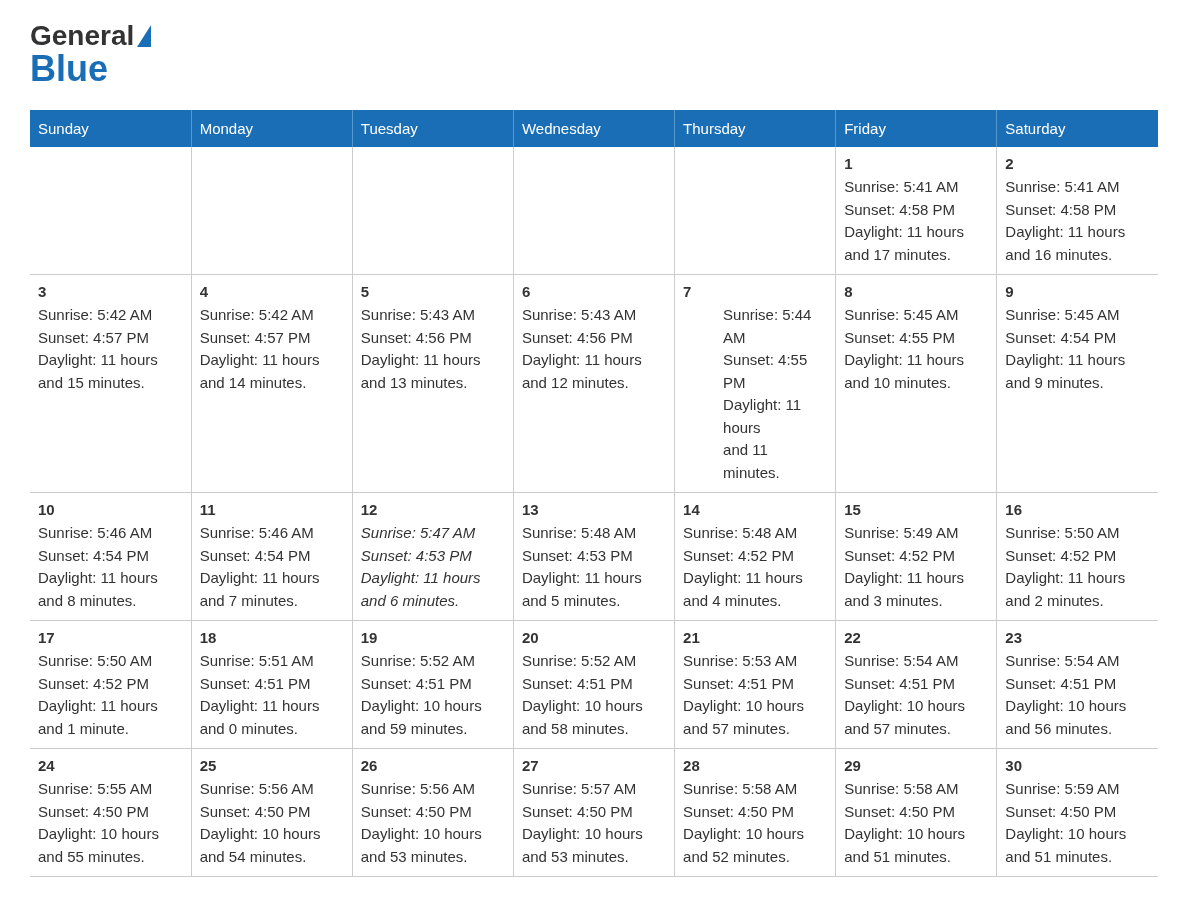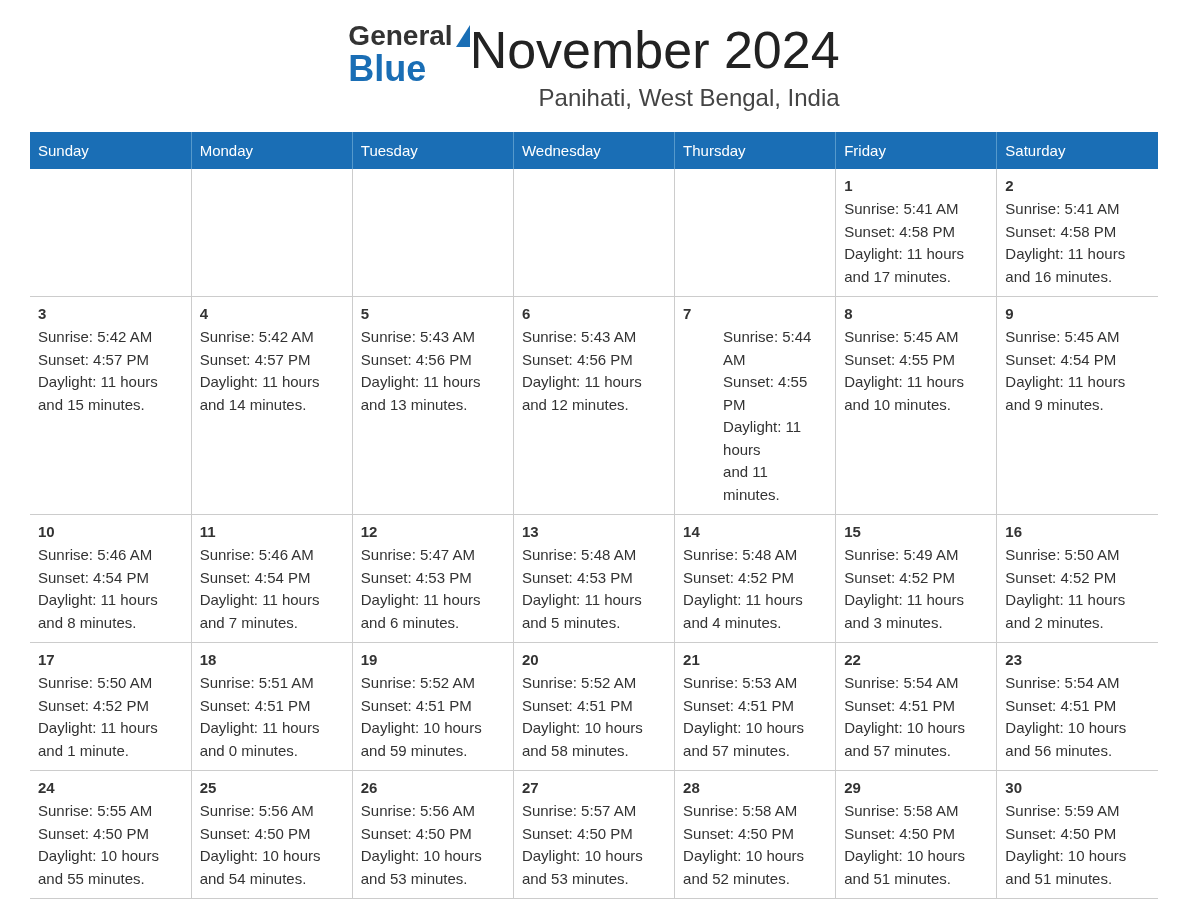--- a/index.html
+++ b/index.html
@@ -5,21 +5,21 @@
     * { box-sizing: border-box; margin: 0; padding: 0; }
     body {
       font-family: Arial, sans-serif;
       background: #fff;
       padding: 20px 30px;
       width: 1188px;
       min-height: 918px;
     }
     .header-area {
       display: flex;
-      justify-content: center;
+      justify-content: flex-start;
       align-items: flex-start;
       margin-bottom: 20px;
     }
     .logo {
       display: flex;
       flex-direction: column;
       align-items: flex-start;
     }
     .logo-top {
       display: flex;
@@ -107,24 +107,20 @@
 </head>
 <body>
 
 <div class="header-area">
   <div class="logo">
     <div class="logo-top">
       <span class="logo-general">General</span>
       <div class="logo-triangle"></div>
     </div>
     <span class="logo-blue">Blue</span>
-  </div>
-  <div class="title-area">
-    <div class="month-title">November 2024</div>
-    <div class="location-title">Panihati, West Bengal, India</div>
   </div>
 </div>
 
 <table class="calendar-table">
   <thead>
     <tr id="weekday-header">
     <th>Sunday</th>
         <th>Monday</th>
         <th>Tuesday</th>
         <th>Wednesday</th>
@@ -216,21 +212,21 @@
         </td>
         <td>
           <span class="day-number">11</span>
           <div class="day-info" style="white-space: pre-line;">Sunrise: 5:46 AM
 Sunset: 4:54 PM
 Daylight: 11 hours
 and 7 minutes.</div>
         </td>
         <td>
           <span class="day-number">12</span>
-          <div class="day-info" style="white-space: pre-line;">Sunrise: 5:47 AM
+          <div class="day-info" style="white-space: pre-line; font-style: italic;">Sunrise: 5:47 AM
 Sunset: 4:53 PM
 Daylight: 11 hours
 and 6 minutes.</div>
         </td>
         <td>
           <span class="day-number">13</span>
           <div class="day-info" style="white-space: pre-line;">Sunrise: 5:48 AM
 Sunset: 4:53 PM
 Daylight: 11 hours
 and 5 minutes.</div>

